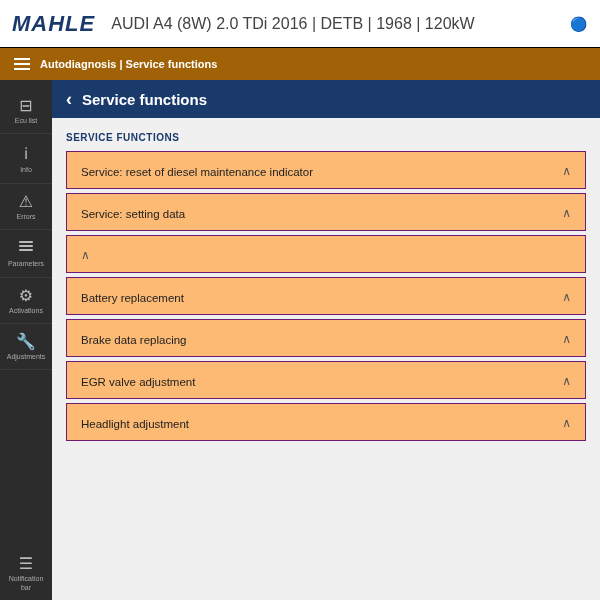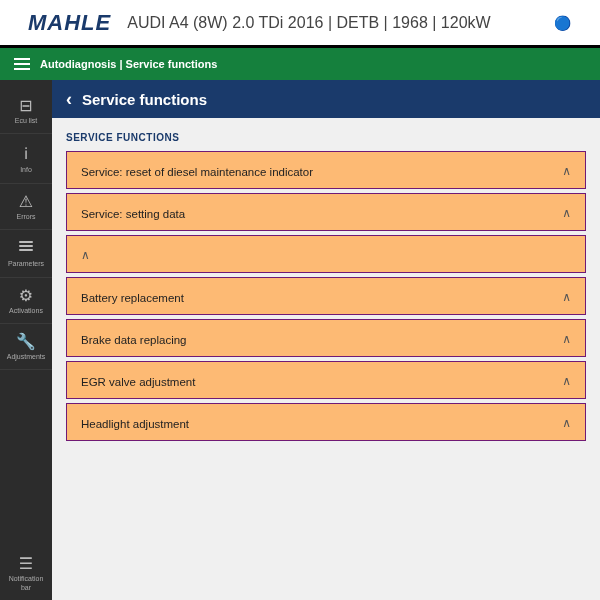--- a/index.html
+++ b/index.html
@@ -10,22 +10,22 @@
       overflow: hidden;
       background: #e8e8e8;
     }
 
     
     .top-header {
       display: flex;
       align-items: center;
       background: #ffffff;
       height: 48px;
-      padding: 0 28px;
-      border-bottom: 3px solid #000000;
+      padding: 0 12px;
+      border-bottom: 1px solid #000000;
     }
     .mahle-logo {
       font-size: 22px;
       font-weight: 900;
       color: #1a3a6b;
       letter-spacing: 1px;
       margin-right: 16px;
       font-style: italic;
     }
     .vehicle-info {
@@ -35,21 +35,21 @@
     }
     .bluetooth-icon {
       font-size: 14px;
       color: #888;
     }
 
     
     .nav-bar {
       display: flex;
       align-items: center;
-      background: #15803d;
+      background: #a16207;
       height: 32px;
       padding: 8px 10px;
       gap: 6px;
     }
     .hamburger-btn {
       display: flex;
       flex-direction: column;
       gap: 3px;
       cursor: pointer;
       padding: 4px;

